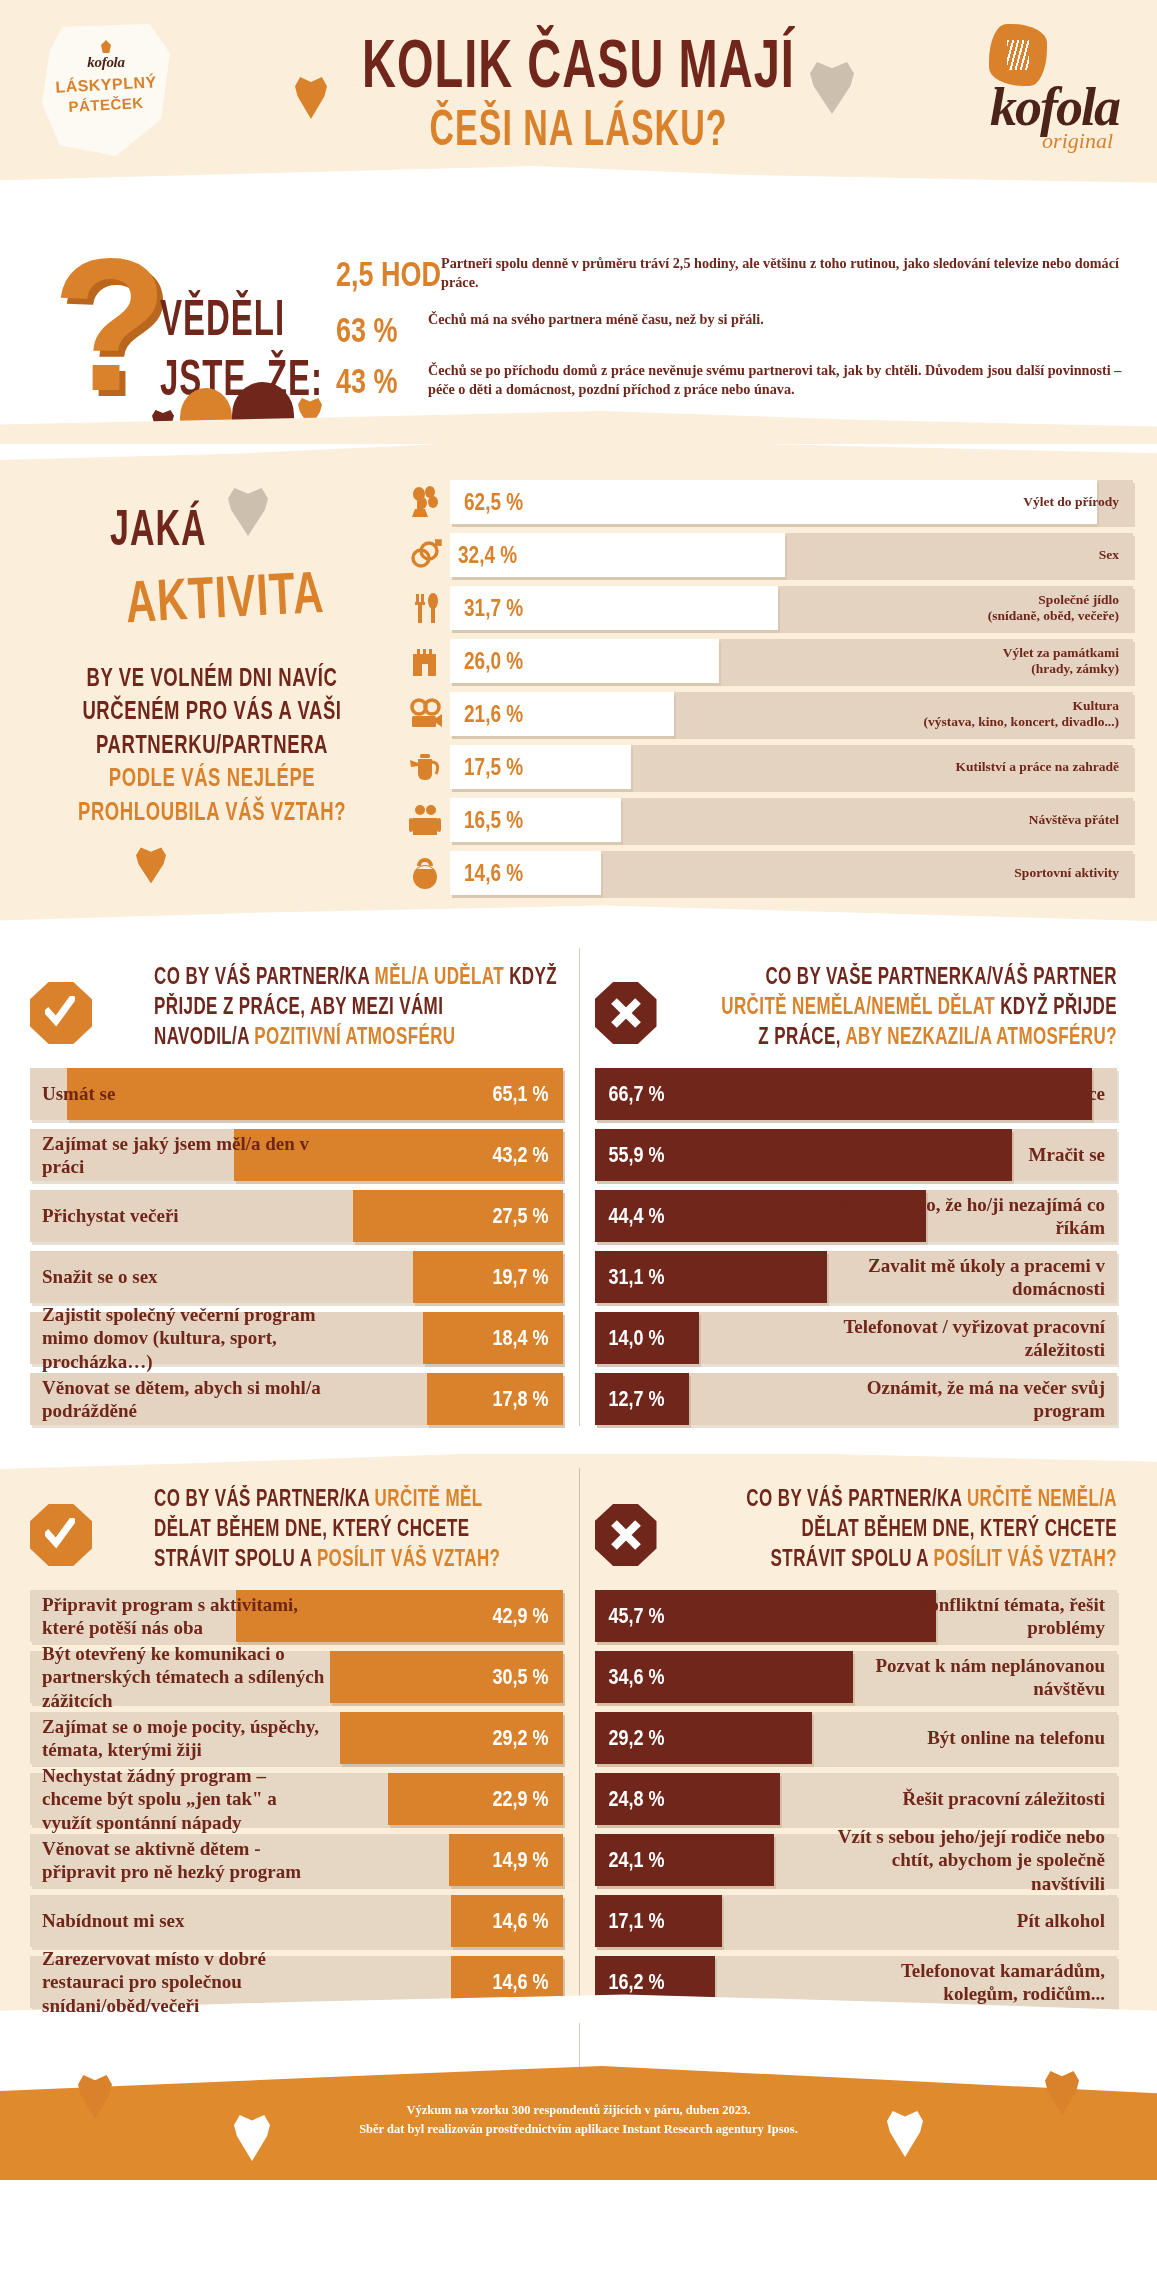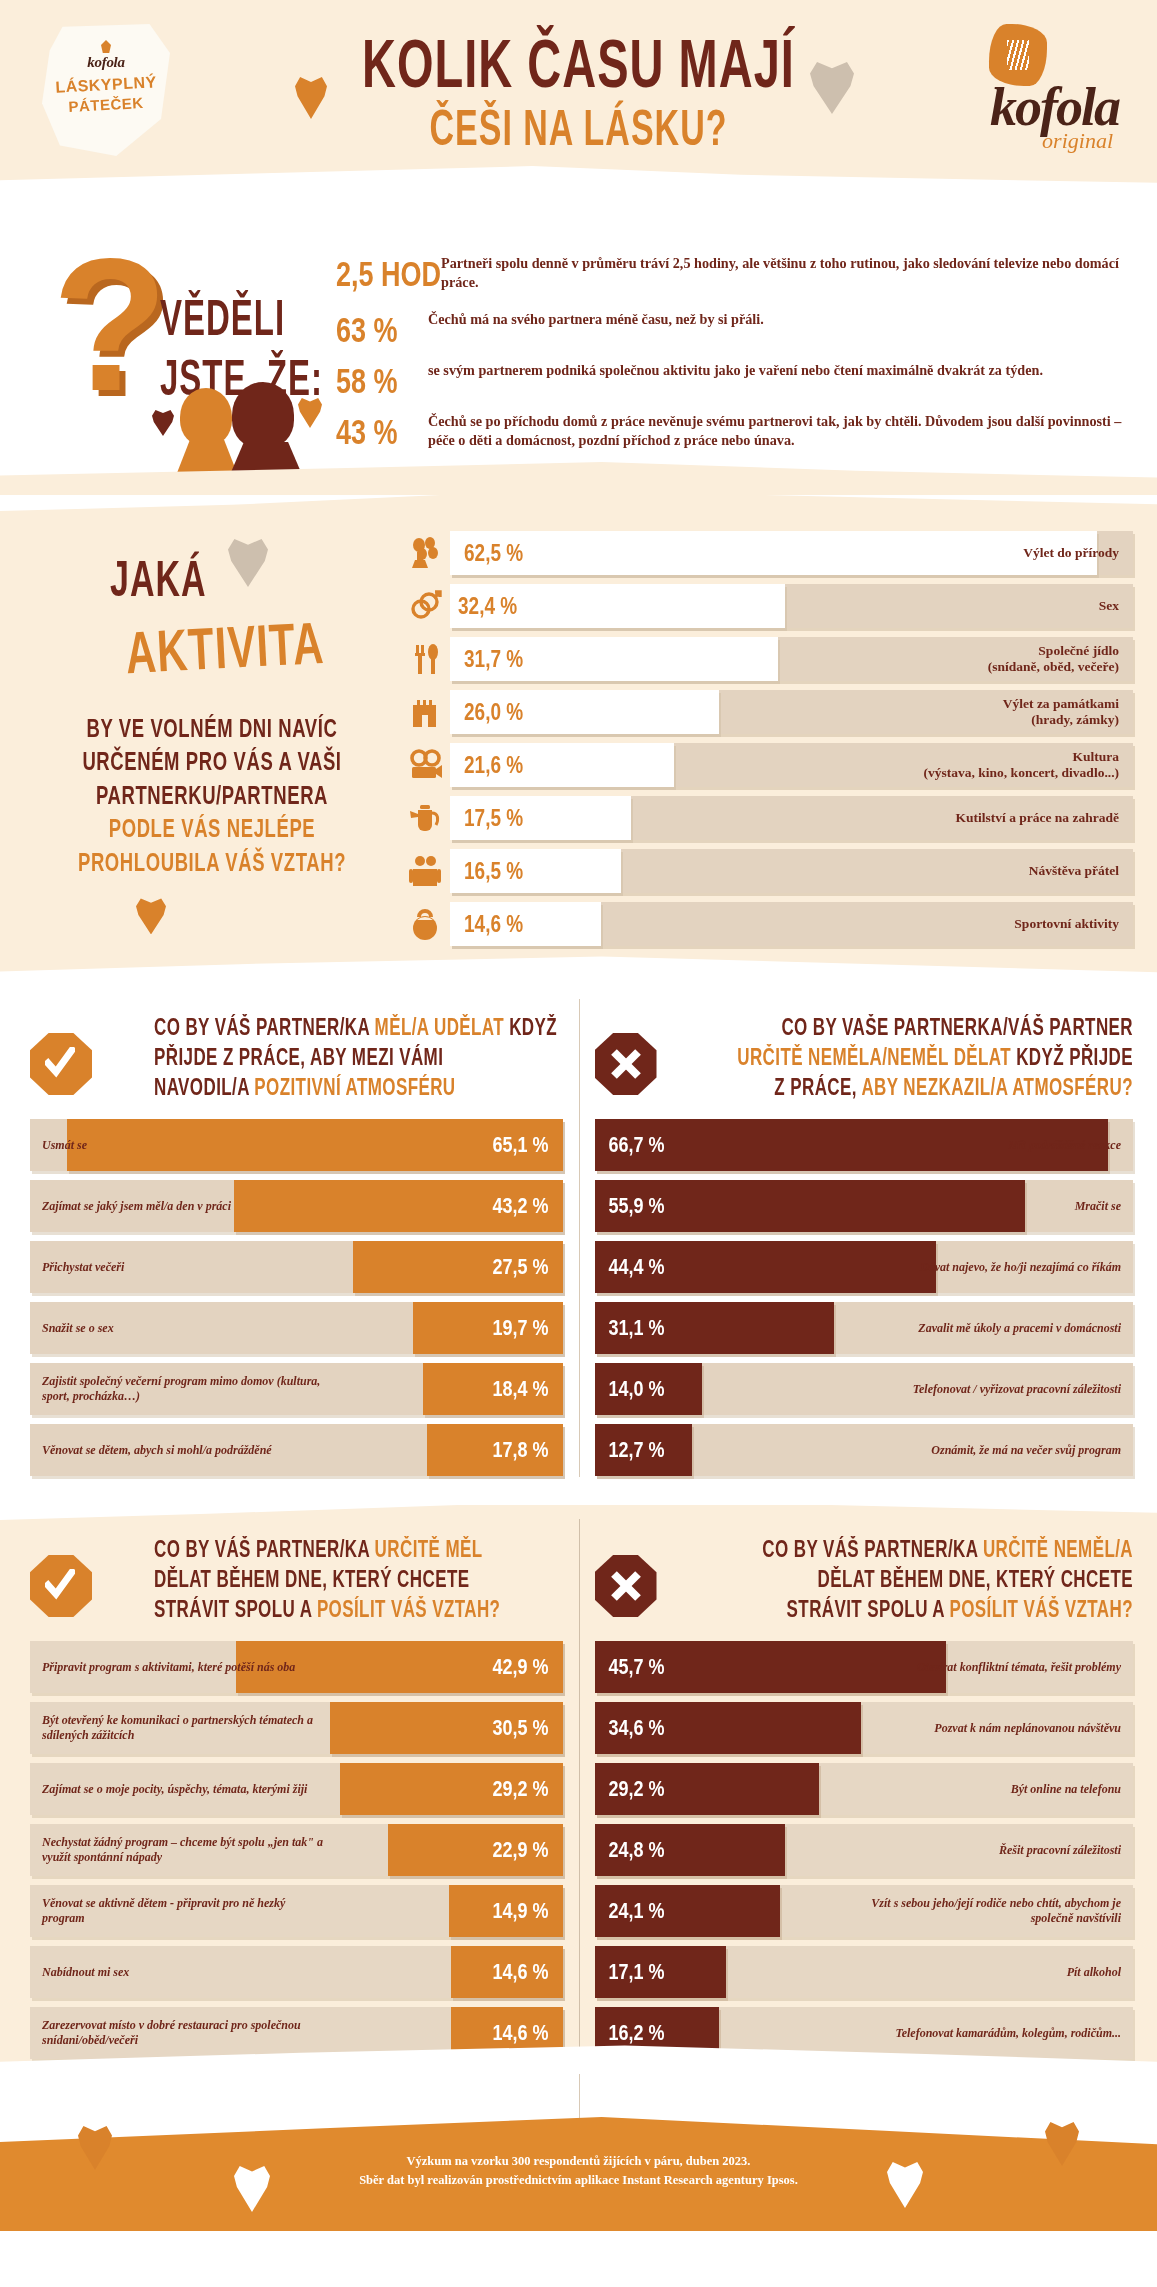--- a/index.html
+++ b/index.html
@@ -205,21 +205,21 @@
   .act-wave-top{position:absolute;left:0;right:0;top:-1px;height:26px;background:#fff;
     clip-path:polygon(0 0,100% 0,100% 40%,66% 4%,40% 0,20% 42%,0 66%);}
   .act-wave-bot{position:absolute;left:0;right:0;bottom:-1px;height:30px;background:#fff;
     clip-path:polygon(0 52%,24% 24%,52% 2%,78% 30%,100% 54%,100% 100%,0 100%);}
 
   
   .qsection{background:#fff;position:relative;padding:26px 0 6px;}
   .qgrid{display:flex;}
   .qcol{width:50%;padding:0 16px;position:relative;}
   .qcol.left{padding-left:30px;}
-  .qcol.right{padding-right:24px;}
+  .qcol.right{padding-right:40px;}
   .qdivider{position:absolute;left:50%;top:14px;bottom:14px;width:1px;background:#d8c9b6;}
 
   .qhead{display:flex;align-items:center;gap:14px;min-height:92px;padding:8px 0 10px;}
   .qmarkicon{width:62px;height:62px;flex-shrink:0;position:relative;}
   .oct{
     width:62px;height:62px;
     clip-path:polygon(30% 0,70% 0,100% 28%,100% 72%,70% 100%,30% 100%,0 72%,0 28%);
   }
   .oct.ok{background:var(--orange);}
   .oct.no{background:var(--darkred);}
@@ -251,22 +251,22 @@
     display:flex;align-items:center;
   }
   .qfill{
     position:absolute;top:0;bottom:0;
     box-shadow:2px 3px 0 rgba(180,150,118,.35);
   }
   .qfill.ok{right:0;background:var(--orange);}
   .qfill.no{left:0;background:var(--darkred);}
   .qtext{
     position:relative;z-index:3;
-    font-family:"Liberation Serif",serif;font-weight:bold;font-size:12px;line-height:1.22;
-    color:var(--darkred);padding:0 12px;max-width:58%;font-style:italic;
+    font-family:"Liberation Serif",serif;font-weight:bold;font-size:19px;line-height:1.22;
+    color:var(--darkred);padding:0 12px;max-width:58%;
   }
   .qtext.r{margin-left:auto;text-align:right;}
   .qvalue{
     position:absolute;z-index:4;top:50%;transform:translateY(-50%) scaleY(1.22);
     font-family:"Liberation Sans",sans-serif;font-weight:bold;font-size:18px;color:#fff;
     white-space:nowrap;
   }
   .qvalue.ok{right:14px;}
   .qvalue.no{left:14px;}
 
@@ -355,24 +355,20 @@
       <div class="facts-list" id="facts-list">
           <div class="fact-row">
             <div class="fact-num">2,5 HOD</div>
             <div class="fact-txt">Partneři spolu denně v průměru tráví 2,5 hodiny, ale většinu z toho rutinou, jako sledování televize nebo domácí práce.</div>
           </div>
           <div class="fact-row">
             <div class="fact-num">63 %</div>
             <div class="fact-txt">Čechů má na svého partnera méně času, než by si přáli.</div>
           </div>
           <div class="fact-row">
-            <div class="fact-num">58 %</div>
-            <div class="fact-txt">se svým partnerem podniká společnou aktivitu jako je vaření nebo čtení maximálně dvakrát za týden.</div>
-          </div>
-          <div class="fact-row">
             <div class="fact-num">43 %</div>
             <div class="fact-txt">Čechů se po příchodu domů z práce nevěnuje svému partnerovi tak, jak by chtěli. Důvodem jsou další povinnosti – péče o děti a domácnost, pozdní příchod z práce nebo únava.</div>
           </div>
         </div>
     </div>
     <div class="facts-wave"></div>
   </div>
 
   <div class="activity">
     <div class="act-wave-top"></div>

